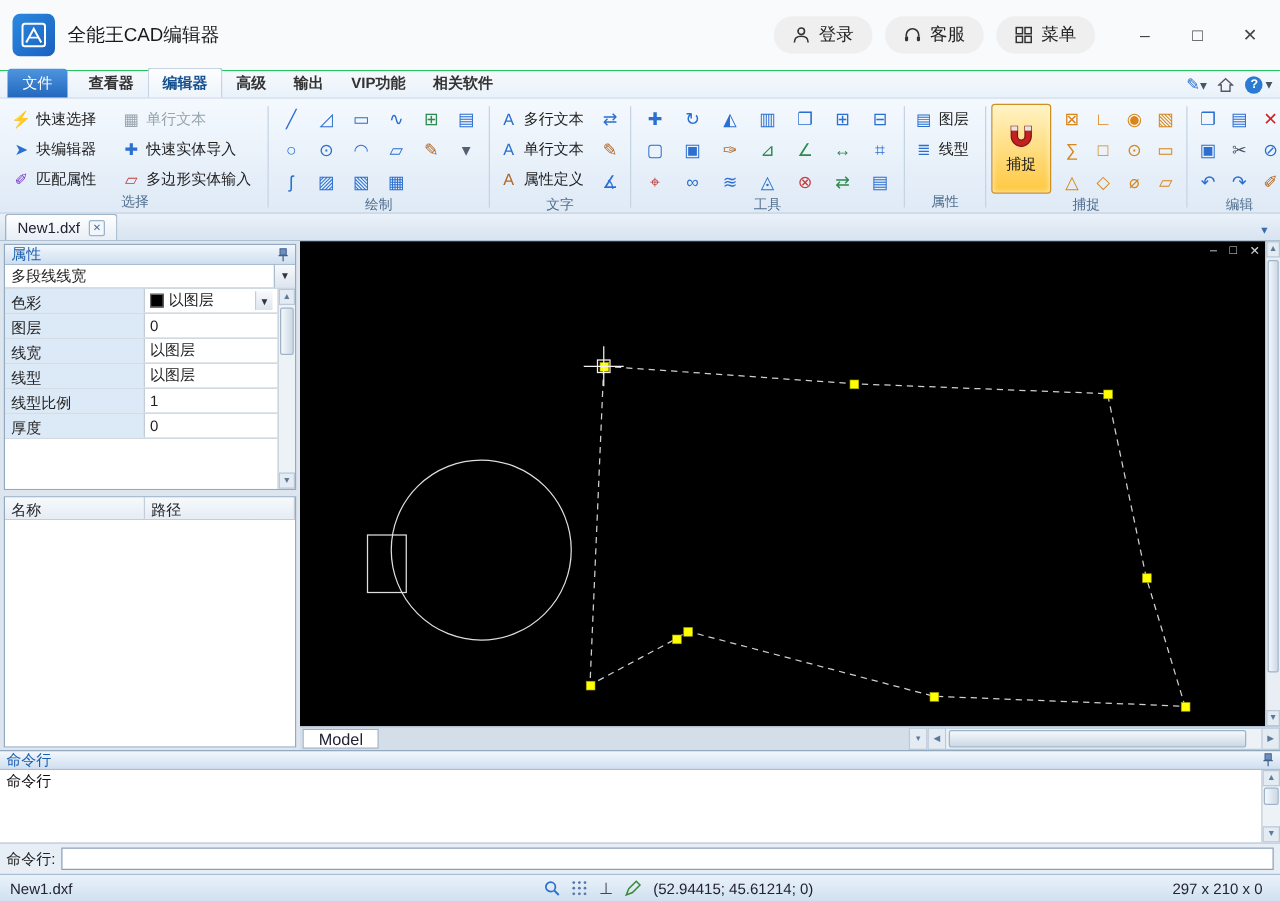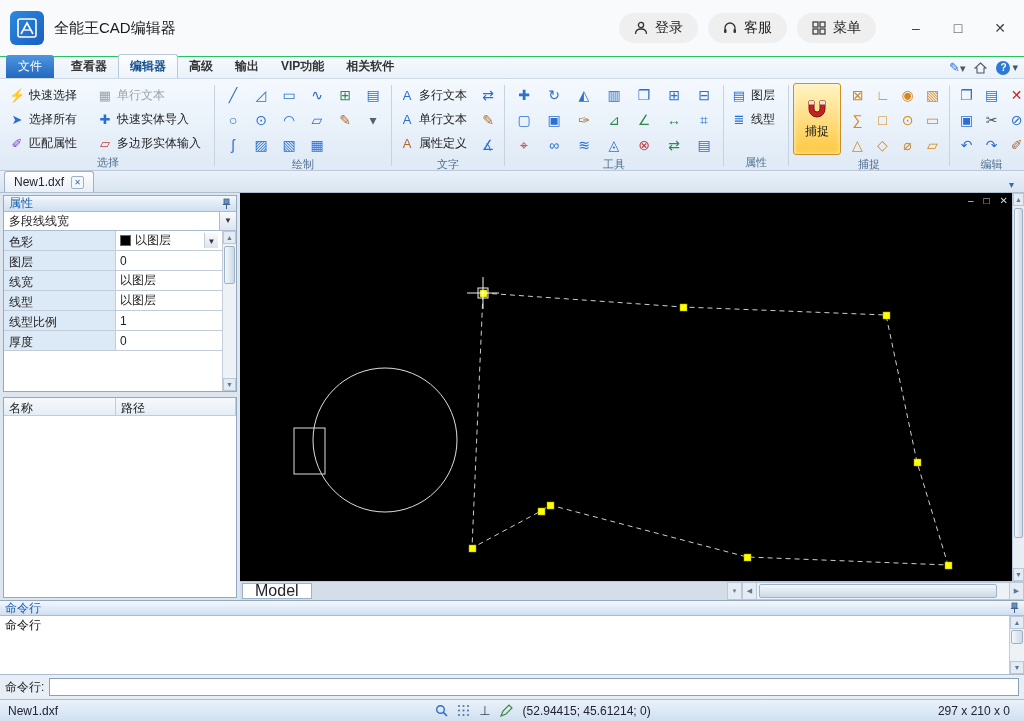--- a/index.html
+++ b/index.html
@@ -72,21 +72,21 @@
   .fcol.first { flex:0 0 112px; }
   .fempty { flex:1; background:#fff; }
 
   
   .canvas { flex:1; position:relative; background:#000; overflow:hidden; }
   #cad-svg { position:absolute; left:0; top:0; }
   .mdictl { position:absolute; top:2px; right:16px; display:flex; gap:10px; color:#cfd6dd; font-size:10px; }
   .mdictl span { cursor:default; }
   .canvas-vscroll { position:absolute; right:0; top:0; bottom:19px; width:12px; background:#e8eef4; border-left:1px solid #b9c9da; display:flex; flex-direction:column; }
   .modelbar { position:absolute; left:0; right:0; bottom:0; height:19px; background:#d4dee8; border-top:1px solid #b9c9da; display:flex; align-items:stretch; }
-  .modeltab { background:#fff; border:1px solid #9fb3c8; margin:1px 0 1px 2px; padding:0 12px; font-size:16px; display:flex; align-items:center; color:#223; }
+  .modeltab { background:#fff; border:1px solid #9fb3c8; margin:1px 0 1px 2px; padding:0 12px; font-size:13px; display:flex; align-items:center; color:#223; }
   .hscroll { margin-left:auto; display:flex; align-items:stretch; }
   .hsb { width:15px; background:#e4ebf2; border:1px solid #b9c9da; display:flex; align-items:center; justify-content:center; color:#5a7a9a; font-size:7px; }
   .htrack { width:252px; position:relative; background:#edf2f7; border-top:1px solid #b9c9da; border-bottom:1px solid #b9c9da; }
   .hthumb { position:absolute; top:1px; bottom:1px; left:2px; width:238px; background:linear-gradient(#f4f8fb,#ccd9e6); border:1px solid #9fb3c8; border-radius:2px; }
 
   
   .cmdhead { position:absolute; top:600px; left:0; right:0; height:16px; background:linear-gradient(#f2f7fc,#cfdff0); border-top:1px solid #93a9c0; border-bottom:1px solid #aabccd; display:flex; align-items:center; padding:0 5px; color:#1b5fae; }
   .cmdhead .pin { margin-left:auto; display:flex; }
   .cmdtext { position:absolute; top:616px; left:0; right:0; height:59px; background:#fff; border-bottom:1px solid #aabccd; display:flex; }
   .cmdlines { flex:1; padding:2px 5px; font-size:12px; color:#111; }
@@ -172,21 +172,21 @@
   <div class="ribbon">
     <div class="rgroup">
       <div class="gcontent">
         <div class="menucol" style="width:84px">
             <div class="mitem">
               <span class="mic" style="color: rgb(122, 63, 208);">⚡</span>
               <span>快速选择</span>
             </div>
             <div class="mitem">
               <span class="mic" style="color: rgb(43, 111, 208);">➤</span>
-              <span>选择所有</span>
+              <span>块编辑器</span>
             </div>
             <div class="mitem">
               <span class="mic" style="color: rgb(122, 63, 208);">✐</span>
               <span>匹配属性</span>
             </div>
           </div>
         <div class="menucol" style="width:116px">
             <div class="mitem dim">
               <span class="mic" style="color: rgb(154, 164, 174);">▦</span>
               <span>单行文本</span>

